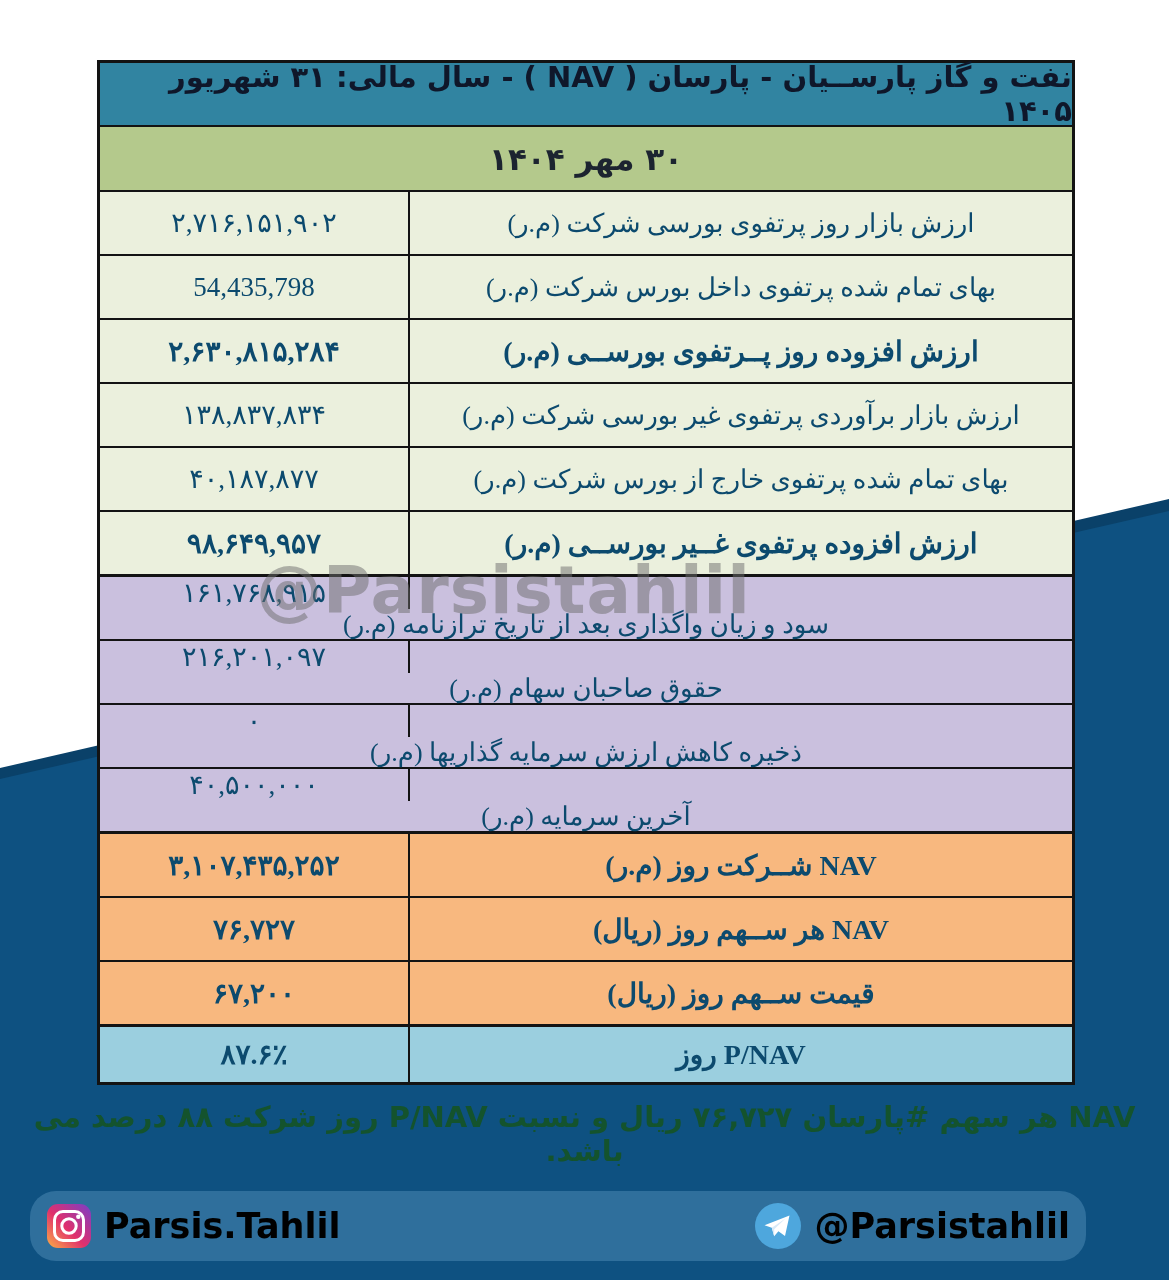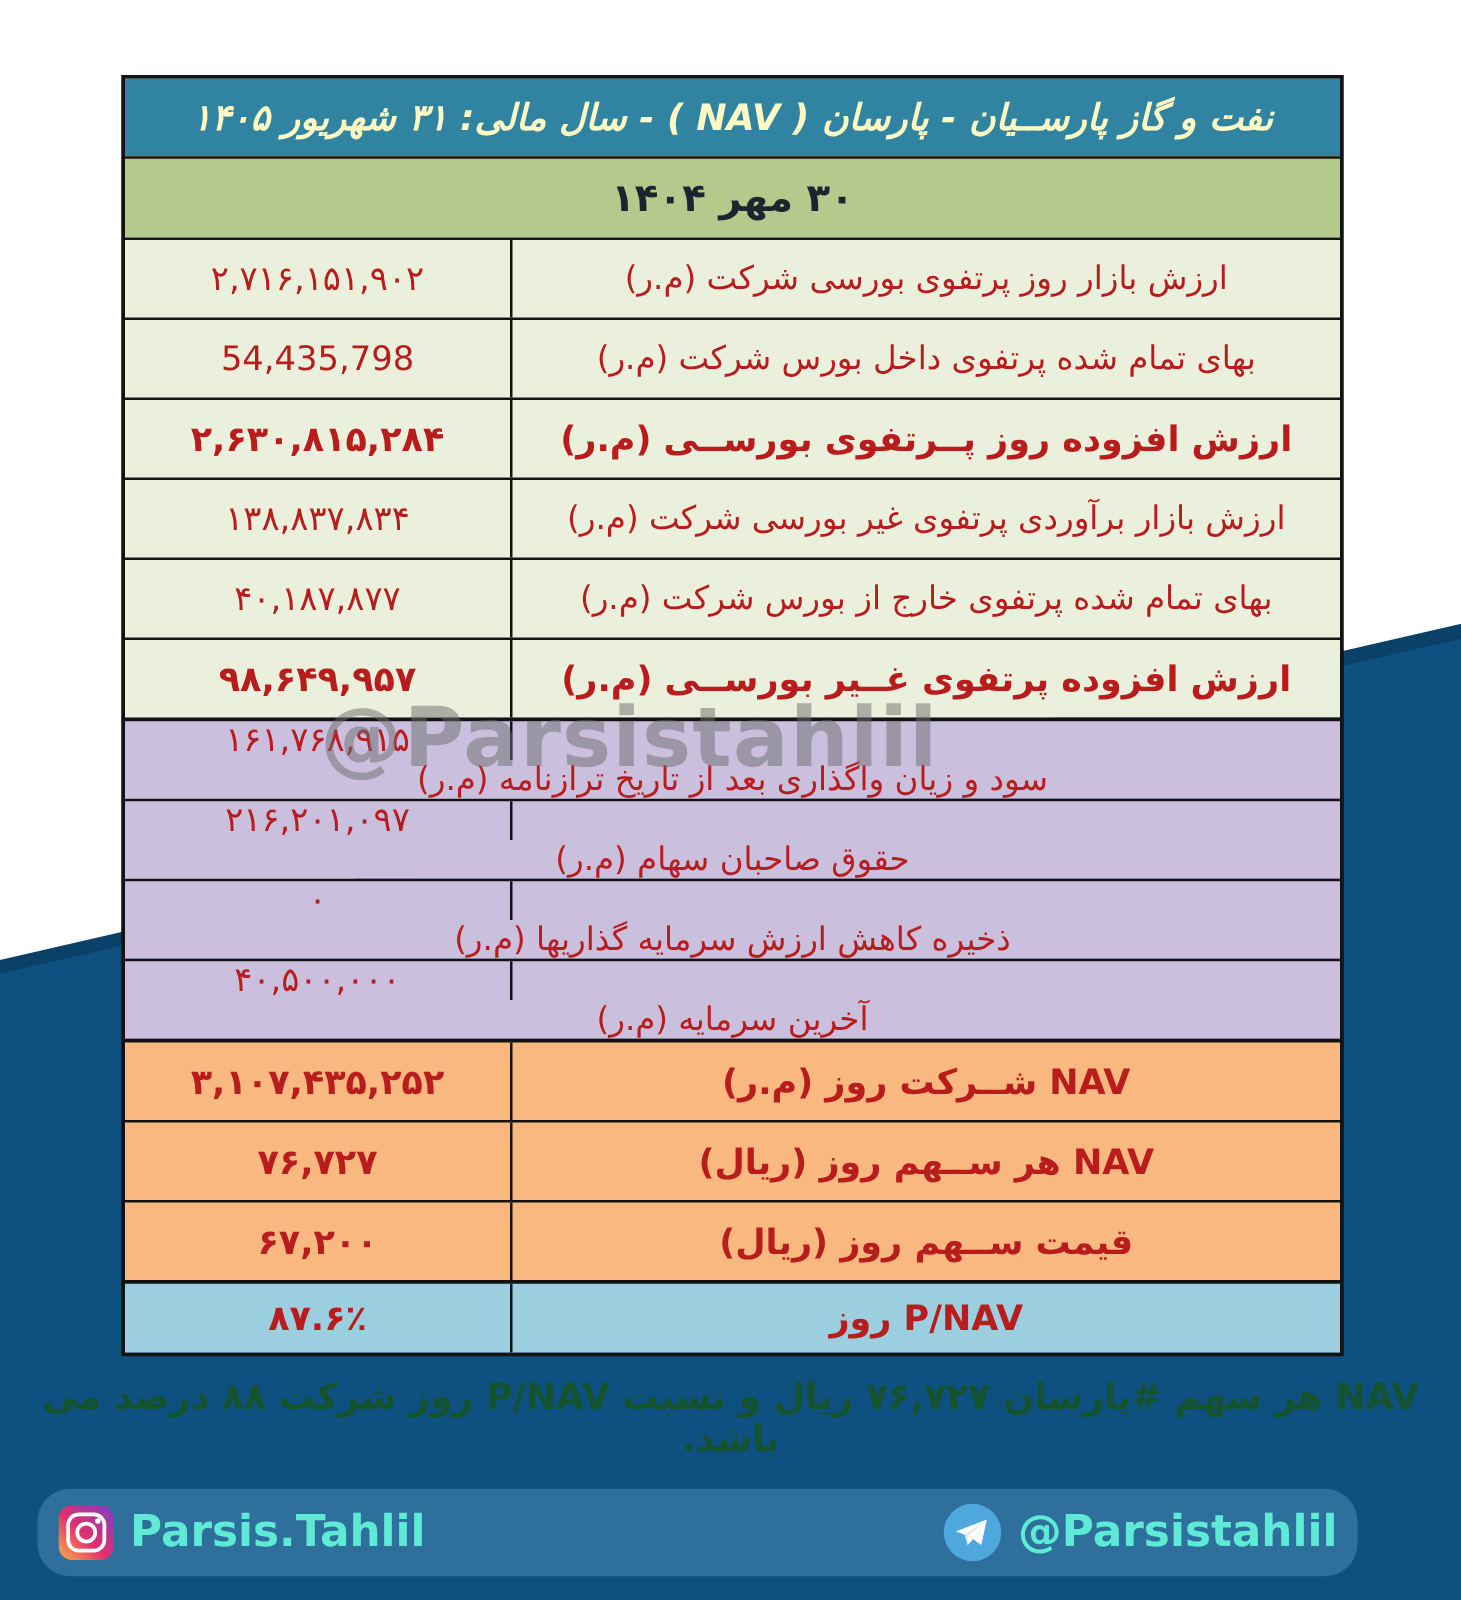--- a/index.html
+++ b/index.html
@@ -13,27 +13,27 @@
     background:#0a4169;
     clip-path:polygon(0 768px,1169px 499px,1169px 1280px,0 1280px);}
   .bg-main{position:absolute;left:0;top:0;width:1169px;height:1280px;
     background:#0e5181;
     clip-path:polygon(0 779px,1169px 511px,1169px 1280px,0 1280px);}
 
   
   .nav-table{position:absolute;left:97px;top:60px;width:978px;
     border:3px solid #131313;box-sizing:border-box;z-index:2;}
   .t-header{height:62px;background:#3184a1;display:flex;align-items:center;justify-content:center;
-    direction:rtl;color:#fef9c3;font-size:29px;font-weight:bold;font-style:italic;}
+    direction:rtl;color:#0f172a;font-size:29px;font-weight:bold;}
   .t-date{height:63px;background:#b4c98c;border-top:2px solid #131313;
     display:flex;align-items:center;justify-content:center;direction:rtl;
     color:#1c2430;font-size:31px;font-weight:bold;}
   .row{display:flex;height:62px;border-top:2px solid #131313;}
   .row.gb{border-top-width:3px;}
-  .row .cell{display:flex;align-items:center;justify-content:center;box-sizing:border-box;color:#b91c1c;}
+  .row .cell{display:flex;align-items:center;justify-content:center;box-sizing:border-box;color:#0c4a6e;font-family:Liberation Serif, serif;}
   .row .value{width:310px;border-right:2px solid #131313;direction:ltr;font-size:27px;}
   .row .label{flex:1;direction:rtl;font-size:26px;padding:0 8px;}
   .row.bold .value,.row.bold .label{font-weight:bold;font-size:28px;}
   .g-green{background:#ebf0dd;}
   .g-purple{background:#cac0de;flex-direction:column;}
   .g-orange{background:#f8b87f;}
   .g-cyan{background:#9bcfdf;}
   .row.g-cyan{height:55px;}
 
   
@@ -43,21 +43,21 @@
 
   
   .note{position:absolute;left:0;top:1100px;width:1169px;z-index:3;
     text-align:center;direction:rtl;color:#14532d;
     font-size:29px;font-weight:bold;}
 
   
   .social-bar{position:absolute;left:30px;top:1191px;width:1056px;height:70px;z-index:3;
     background:#2f6f9c;border-radius:26px;box-sizing:border-box;
     display:flex;align-items:center;justify-content:space-between;padding:0 16px;}
-  .handle{display:flex;align-items:center;gap:12px;color:#5eead4;
+  .handle{display:flex;align-items:center;gap:12px;color:#000000;
     font-size:35px;font-weight:bold;white-space:nowrap;}
   .icon-wrap{display:flex;align-items:center;}
 </style>
 </head>
 <body>
 
 <div class="bg-shadow"></div>
 <div class="bg-main"></div>
 
 <div class="nav-table">

